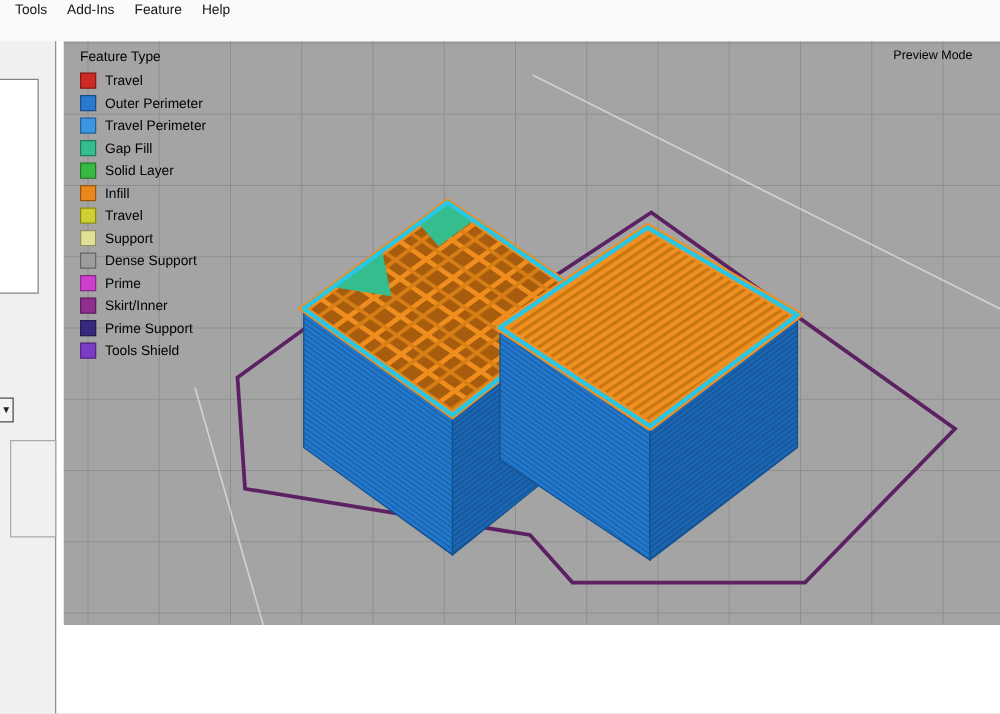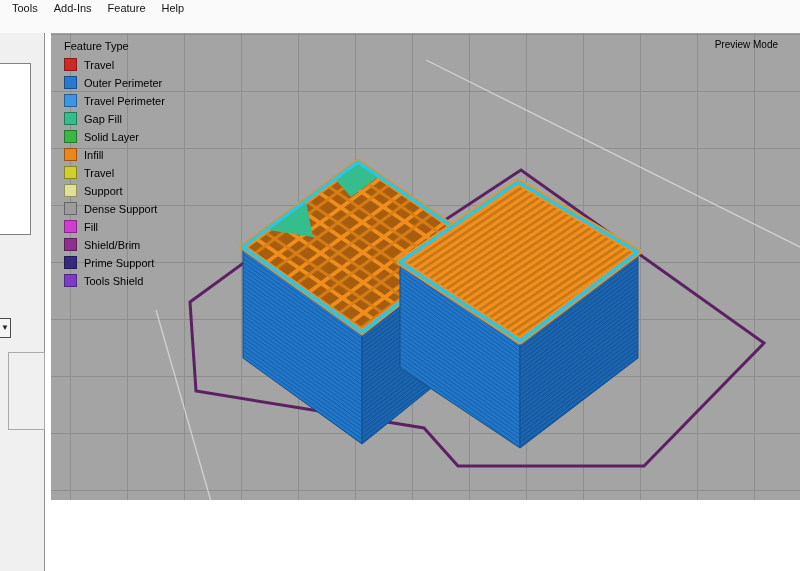--- a/index.html
+++ b/index.html
@@ -170,25 +170,25 @@
         <div class="legend-row">
           <span class="swatch" style="background: rgb(224, 224, 150);"></span>
           <span class="legend-label">Support</span>
         </div>
         <div class="legend-row">
           <span class="swatch" style="background: rgb(156, 156, 156);"></span>
           <span class="legend-label">Dense Support</span>
         </div>
         <div class="legend-row">
           <span class="swatch" style="background: rgb(207, 63, 207);"></span>
-          <span class="legend-label">Fill</span>
+          <span class="legend-label">Prime</span>
         </div>
         <div class="legend-row">
           <span class="swatch" style="background: rgb(142, 47, 142);"></span>
-          <span class="legend-label">Shield/Brim</span>
+          <span class="legend-label">Skirt/Inner</span>
         </div>
         <div class="legend-row">
           <span class="swatch" style="background: rgb(55, 42, 126);"></span>
           <span class="legend-label">Prime Support</span>
         </div>
         <div class="legend-row">
           <span class="swatch" style="background: rgb(125, 60, 200);"></span>
           <span class="legend-label">Tools Shield</span>
         </div>
       </div>

